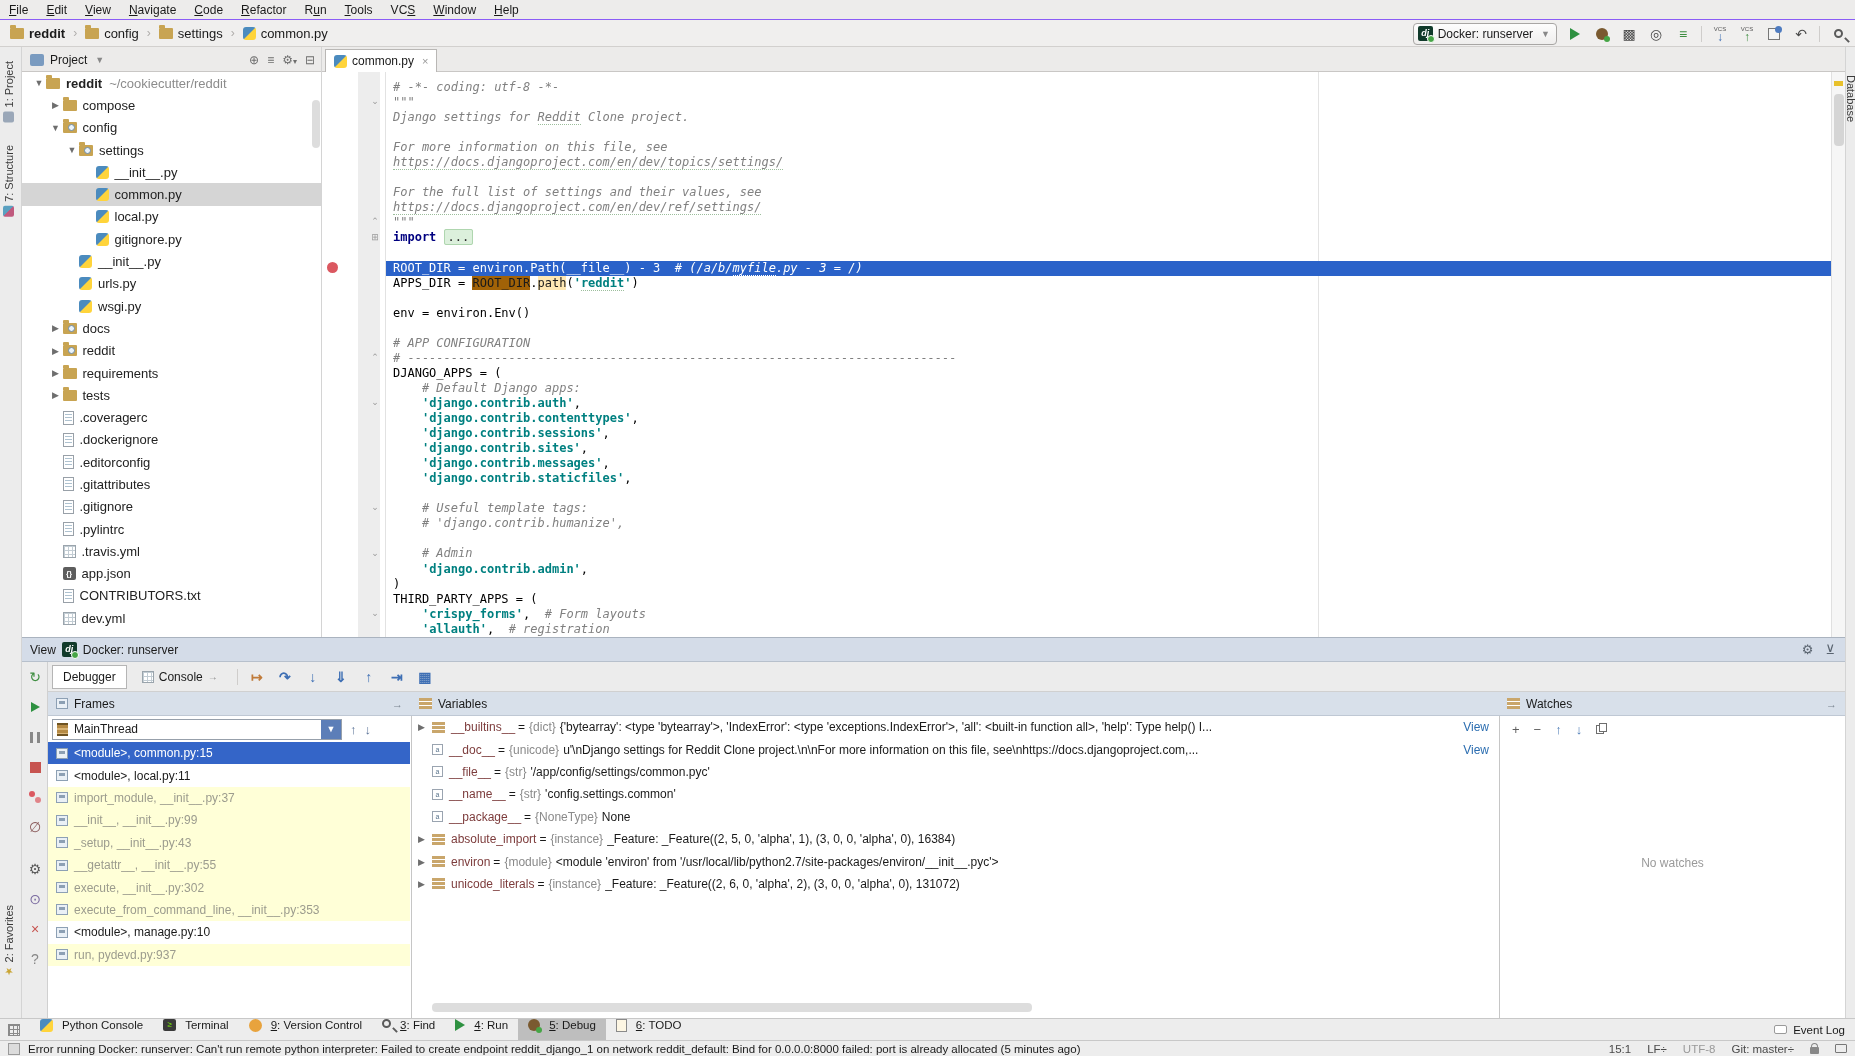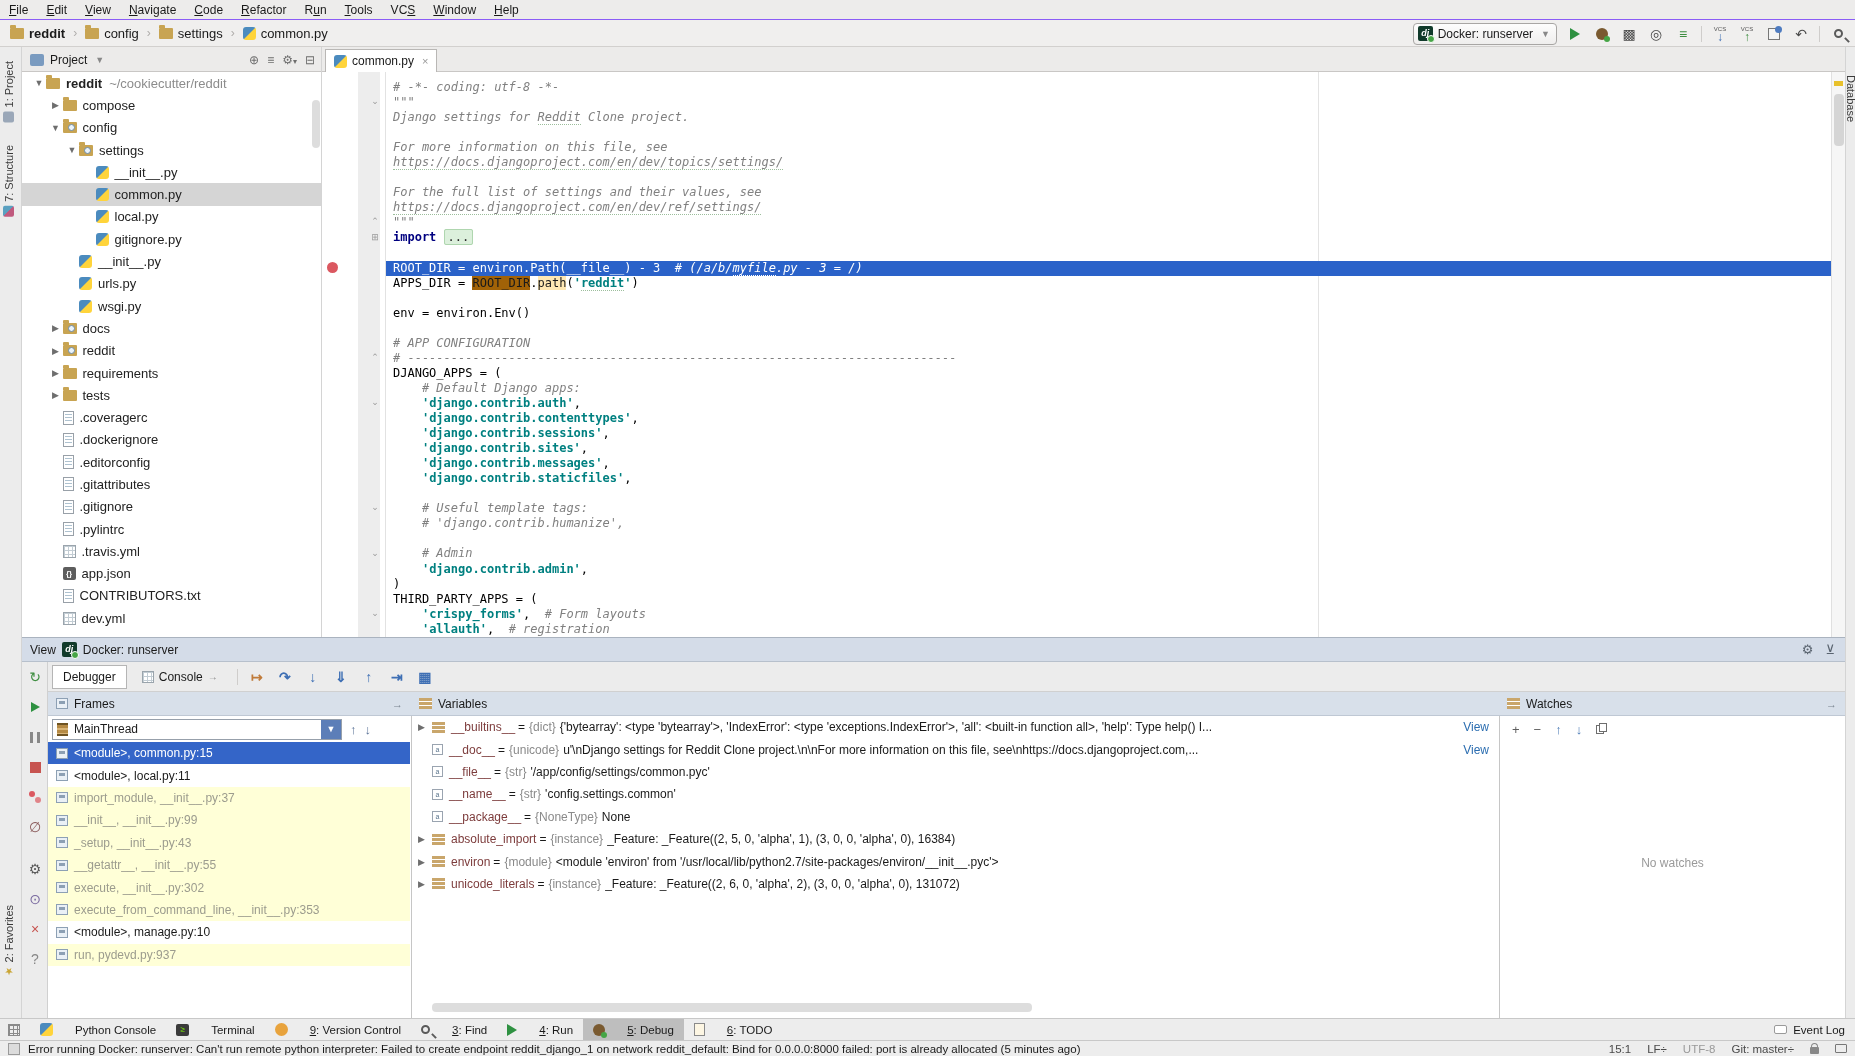--- a/index.html
+++ b/index.html
@@ -195,21 +195,21 @@
 
   
   #watches-panel{position:absolute;left:1477px;top:79px;width:346px;height:302px;border-left:1px solid #C6C6C6;overflow:hidden;}
   #watches-toolbar{height:26px;display:flex;align-items:center;gap:14px;padding-left:12px;color:#5E5E5E;font-size:13px;}
   #watches-toolbar .wa{color:#4A7AB5;}
   #no-watches{position:absolute;left:0;top:140px;width:100%;text-align:center;color:#9A9A9A;}
 
   
   #bottombar{position:absolute;left:0;top:1018px;width:1855px;height:22px;background:#EDEDED;
     border-top:1px solid #C8C8C8;display:flex;align-items:center;font-size:11.5px;}
-  .bbtn{display:flex;align-items:center;gap:22px;padding:0 10px;height:22px;}
+  .bbtn{display:flex;align-items:flex-start;gap:9px;padding:0 10px;height:22px;}
   .bbtn.active{background:#BEBEBE;}
   .bbtn u{text-decoration:underline;}
   #eventlog{position:absolute;right:10px;display:flex;align-items:center;gap:6px;}
 
   
   #statusbar{position:absolute;left:0;top:1040px;width:1855px;height:16px;background:#EDEDED;
     border-top:1px solid #C8C8C8;font-size:11.5px;display:flex;align-items:center;}
   #status-msg{margin-left:28px;white-space:nowrap;}
   #status-icon{position:absolute;left:8px;top:2px;width:12px;height:12px;border:1px solid #9A9A9A;background:#DCDCDC;}
   #status-right{position:absolute;right:8px;display:flex;align-items:center;gap:16px;color:#4A4A4A;justify-content:flex-end;}

